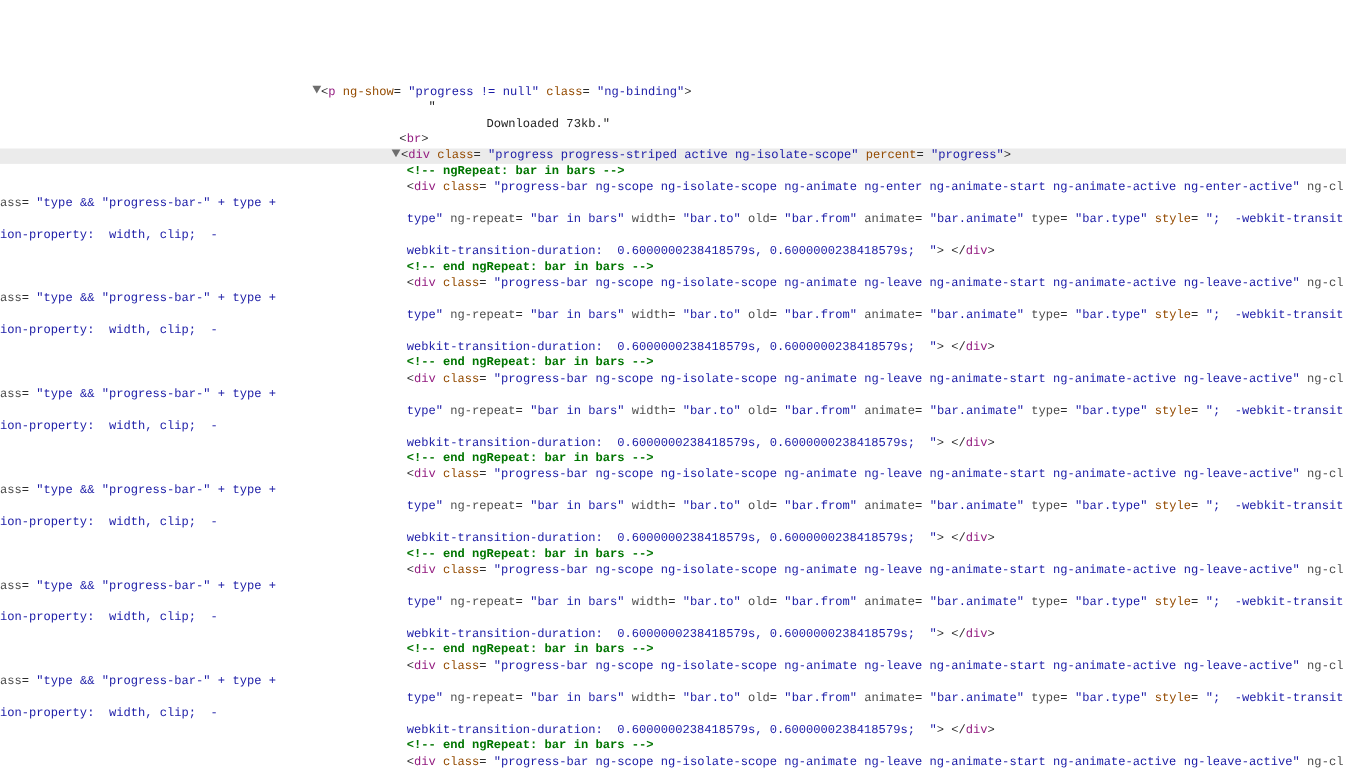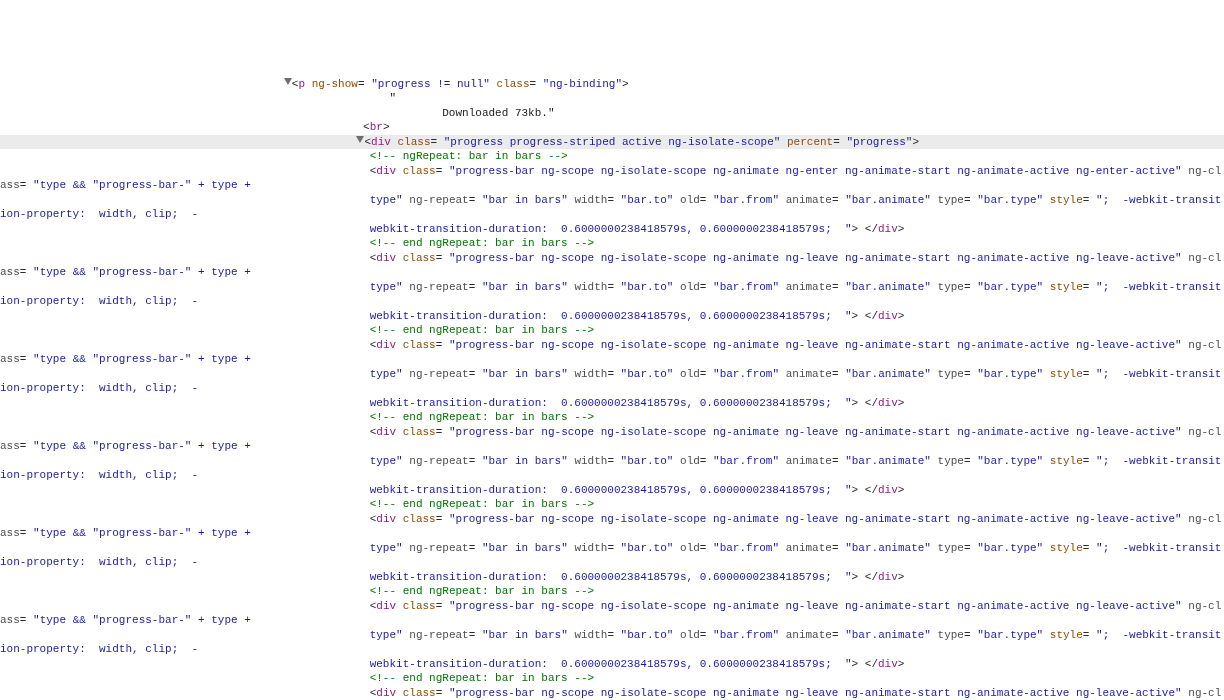--- a/index.html
+++ b/index.html
@@ -25,21 +25,21 @@
     vertical-align: text-top;
     margin-right: 0px;
   }
   
   .t-punc   { color: #2b2b2b; }       
   .t-tag    { color: #921a7f; }       
   .t-attr   { color: #944b00; }       
   .t-attr2  { color: #4d4d4d; }       
   .t-val    { color: #1a1aa6; }       
   .t-text   { color: #222222; }       
-  .t-cmt    { color: #007500; }       
+  .t-cmt    { color: #007500; font-weight: bold; }       
   
 </style>
 </head>
 <body>
 
 
 
 <div class="code"><div class="line">                                           <span class="tri"></span><span class="t-punc">&lt;</span><span class="t-tag">p</span> <span class="t-attr">ng-show</span><span class="t-punc">=</span> <span class="t-val">"progress != null"</span> <span class="t-attr">class</span><span class="t-punc">=</span> <span class="t-val">"ng-binding"</span><span class="t-punc">&gt;</span></div><div class="line">                                                   <span class="t-text">        "</span></div><div class="line">                                                   <span class="t-text">                Downloaded 73kb."</span></div><div class="line">                                                       <span class="t-punc">&lt;</span><span class="t-tag">br</span><span class="t-punc">&gt;</span></div><div class="line hl">                                                      <span class="tri"></span><span class="t-punc">&lt;</span><span class="t-tag">div</span> <span class="t-attr">class</span><span class="t-punc">=</span> <span class="t-val">"progress progress-striped active ng-isolate-scope"</span> <span class="t-attr">percent</span><span class="t-punc">=</span> <span class="t-val">"progress"</span><span class="t-punc">&gt;</span></div><div class="line">                                                        <span class="t-cmt">&lt;!-- ngRepeat: bar in bars --&gt;</span></div><div class="line">                                                        <span class="t-punc">&lt;</span><span class="t-tag">div</span> <span class="t-attr">class</span><span class="t-punc">=</span> <span class="t-val">"progress-bar ng-scope ng-isolate-scope ng-animate ng-enter ng-animate-start ng-animate-active ng-enter-active"</span> <span class="t-attr2">ng-class</span><span class="t-punc">=</span> <span class="t-val">"type &amp;&amp; "progress-bar-" + type</span> <span class="t-val">+</span></div><div class="line">                                                        <span class="t-val">type"</span> <span class="t-attr2">ng-repeat</span><span class="t-punc">=</span> <span class="t-val">"bar in bars"</span> <span class="t-attr2">width</span><span class="t-punc">=</span> <span class="t-val">"bar.to"</span> <span class="t-attr2">old</span><span class="t-punc">=</span> <span class="t-val">"bar.from"</span> <span class="t-attr2">animate</span><span class="t-punc">=</span> <span class="t-val">"bar.animate"</span> <span class="t-attr2">type</span><span class="t-punc">=</span> <span class="t-val">"bar.type"</span> <span class="t-attr">style</span><span class="t-punc">=</span> <span class="t-val">";  -webkit-transition-property:  width, clip;  -</span></div><div class="line">                                                        <span class="t-val">webkit-transition-duration:  0.6000000238418579s, 0.6000000238418579s;  "</span><span class="t-punc">&gt;</span> <span class="t-punc">&lt;/</span><span class="t-tag">div</span><span class="t-punc">&gt;</span></div><div class="line">                                                        <span class="t-cmt">&lt;!-- end ngRepeat: bar in bars --&gt;</span></div><div class="line">                                                        <span class="t-punc">&lt;</span><span class="t-tag">div</span> <span class="t-attr">class</span><span class="t-punc">=</span> <span class="t-val">"progress-bar ng-scope ng-isolate-scope ng-animate ng-leave ng-animate-start ng-animate-active ng-leave-active"</span> <span class="t-attr2">ng-class</span><span class="t-punc">=</span> <span class="t-val">"type &amp;&amp; "progress-bar-" + type</span> <span class="t-val">+</span></div><div class="line">                                                        <span class="t-val">type"</span> <span class="t-attr2">ng-repeat</span><span class="t-punc">=</span> <span class="t-val">"bar in bars"</span> <span class="t-attr2">width</span><span class="t-punc">=</span> <span class="t-val">"bar.to"</span> <span class="t-attr2">old</span><span class="t-punc">=</span> <span class="t-val">"bar.from"</span> <span class="t-attr2">animate</span><span class="t-punc">=</span> <span class="t-val">"bar.animate"</span> <span class="t-attr2">type</span><span class="t-punc">=</span> <span class="t-val">"bar.type"</span> <span class="t-attr">style</span><span class="t-punc">=</span> <span class="t-val">";  -webkit-transition-property:  width, clip;  -</span></div><div class="line">                                                        <span class="t-val">webkit-transition-duration:  0.6000000238418579s, 0.6000000238418579s;  "</span><span class="t-punc">&gt;</span> <span class="t-punc">&lt;/</span><span class="t-tag">div</span><span class="t-punc">&gt;</span></div><div class="line">                                                        <span class="t-cmt">&lt;!-- end ngRepeat: bar in bars --&gt;</span></div><div class="line">                                                        <span class="t-punc">&lt;</span><span class="t-tag">div</span> <span class="t-attr">class</span><span class="t-punc">=</span> <span class="t-val">"progress-bar ng-scope ng-isolate-scope ng-animate ng-leave ng-animate-start ng-animate-active ng-leave-active"</span> <span class="t-attr2">ng-class</span><span class="t-punc">=</span> <span class="t-val">"type &amp;&amp; "progress-bar-" + type</span> <span class="t-val">+</span></div><div class="line">                                                        <span class="t-val">type"</span> <span class="t-attr2">ng-repeat</span><span class="t-punc">=</span> <span class="t-val">"bar in bars"</span> <span class="t-attr2">width</span><span class="t-punc">=</span> <span class="t-val">"bar.to"</span> <span class="t-attr2">old</span><span class="t-punc">=</span> <span class="t-val">"bar.from"</span> <span class="t-attr2">animate</span><span class="t-punc">=</span> <span class="t-val">"bar.animate"</span> <span class="t-attr2">type</span><span class="t-punc">=</span> <span class="t-val">"bar.type"</span> <span class="t-attr">style</span><span class="t-punc">=</span> <span class="t-val">";  -webkit-transition-property:  width, clip;  -</span></div><div class="line">                                                        <span class="t-val">webkit-transition-duration:  0.6000000238418579s, 0.6000000238418579s;  "</span><span class="t-punc">&gt;</span> <span class="t-punc">&lt;/</span><span class="t-tag">div</span><span class="t-punc">&gt;</span></div><div class="line">                                                        <span class="t-cmt">&lt;!-- end ngRepeat: bar in bars --&gt;</span></div><div class="line">                                                        <span class="t-punc">&lt;</span><span class="t-tag">div</span> <span class="t-attr">class</span><span class="t-punc">=</span> <span class="t-val">"progress-bar ng-scope ng-isolate-scope ng-animate ng-leave ng-animate-start ng-animate-active ng-leave-active"</span> <span class="t-attr2">ng-class</span><span class="t-punc">=</span> <span class="t-val">"type &amp;&amp; "progress-bar-" + type</span> <span class="t-val">+</span></div><div class="line">                                                        <span class="t-val">type"</span> <span class="t-attr2">ng-repeat</span><span class="t-punc">=</span> <span class="t-val">"bar in bars"</span> <span class="t-attr2">width</span><span class="t-punc">=</span> <span class="t-val">"bar.to"</span> <span class="t-attr2">old</span><span class="t-punc">=</span> <span class="t-val">"bar.from"</span> <span class="t-attr2">animate</span><span class="t-punc">=</span> <span class="t-val">"bar.animate"</span> <span class="t-attr2">type</span><span class="t-punc">=</span> <span class="t-val">"bar.type"</span> <span class="t-attr">style</span><span class="t-punc">=</span> <span class="t-val">";  -webkit-transition-property:  width, clip;  -</span></div><div class="line">                                                        <span class="t-val">webkit-transition-duration:  0.6000000238418579s, 0.6000000238418579s;  "</span><span class="t-punc">&gt;</span> <span class="t-punc">&lt;/</span><span class="t-tag">div</span><span class="t-punc">&gt;</span></div><div class="line">                                                        <span class="t-cmt">&lt;!-- end ngRepeat: bar in bars --&gt;</span></div><div class="line">                                                        <span class="t-punc">&lt;</span><span class="t-tag">div</span> <span class="t-attr">class</span><span class="t-punc">=</span> <span class="t-val">"progress-bar ng-scope ng-isolate-scope ng-animate ng-leave ng-animate-start ng-animate-active ng-leave-active"</span> <span class="t-attr2">ng-class</span><span class="t-punc">=</span> <span class="t-val">"type &amp;&amp; "progress-bar-" + type</span> <span class="t-val">+</span></div><div class="line">                                                        <span class="t-val">type"</span> <span class="t-attr2">ng-repeat</span><span class="t-punc">=</span> <span class="t-val">"bar in bars"</span> <span class="t-attr2">width</span><span class="t-punc">=</span> <span class="t-val">"bar.to"</span> <span class="t-attr2">old</span><span class="t-punc">=</span> <span class="t-val">"bar.from"</span> <span class="t-attr2">animate</span><span class="t-punc">=</span> <span class="t-val">"bar.animate"</span> <span class="t-attr2">type</span><span class="t-punc">=</span> <span class="t-val">"bar.type"</span> <span class="t-attr">style</span><span class="t-punc">=</span> <span class="t-val">";  -webkit-transition-property:  width, clip;  -</span></div><div class="line">                                                        <span class="t-val">webkit-transition-duration:  0.6000000238418579s, 0.6000000238418579s;  "</span><span class="t-punc">&gt;</span> <span class="t-punc">&lt;/</span><span class="t-tag">div</span><span class="t-punc">&gt;</span></div><div class="line">                                                        <span class="t-cmt">&lt;!-- end ngRepeat: bar in bars --&gt;</span></div><div class="line">                                                        <span class="t-punc">&lt;</span><span class="t-tag">div</span> <span class="t-attr">class</span><span class="t-punc">=</span> <span class="t-val">"progress-bar ng-scope ng-isolate-scope ng-animate ng-leave ng-animate-start ng-animate-active ng-leave-active"</span> <span class="t-attr2">ng-class</span><span class="t-punc">=</span> <span class="t-val">"type &amp;&amp; "progress-bar-" + type</span> <span class="t-val">+</span></div><div class="line">                                                        <span class="t-val">type"</span> <span class="t-attr2">ng-repeat</span><span class="t-punc">=</span> <span class="t-val">"bar in bars"</span> <span class="t-attr2">width</span><span class="t-punc">=</span> <span class="t-val">"bar.to"</span> <span class="t-attr2">old</span><span class="t-punc">=</span> <span class="t-val">"bar.from"</span> <span class="t-attr2">animate</span><span class="t-punc">=</span> <span class="t-val">"bar.animate"</span> <span class="t-attr2">type</span><span class="t-punc">=</span> <span class="t-val">"bar.type"</span> <span class="t-attr">style</span><span class="t-punc">=</span> <span class="t-val">";  -webkit-transition-property:  width, clip;  -</span></div><div class="line">                                                        <span class="t-val">webkit-transition-duration:  0.6000000238418579s, 0.6000000238418579s;  "</span><span class="t-punc">&gt;</span> <span class="t-punc">&lt;/</span><span class="t-tag">div</span><span class="t-punc">&gt;</span></div><div class="line">                                                        <span class="t-cmt">&lt;!-- end ngRepeat: bar in bars --&gt;</span></div><div class="line">                                                        <span class="t-punc">&lt;</span><span class="t-tag">div</span> <span class="t-attr">class</span><span class="t-punc">=</span> <span class="t-val">"progress-bar ng-scope ng-isolate-scope ng-animate ng-leave ng-animate-start ng-animate-active ng-leave-active"</span> <span class="t-attr2">ng-class</span>  </div></div>
 
 

